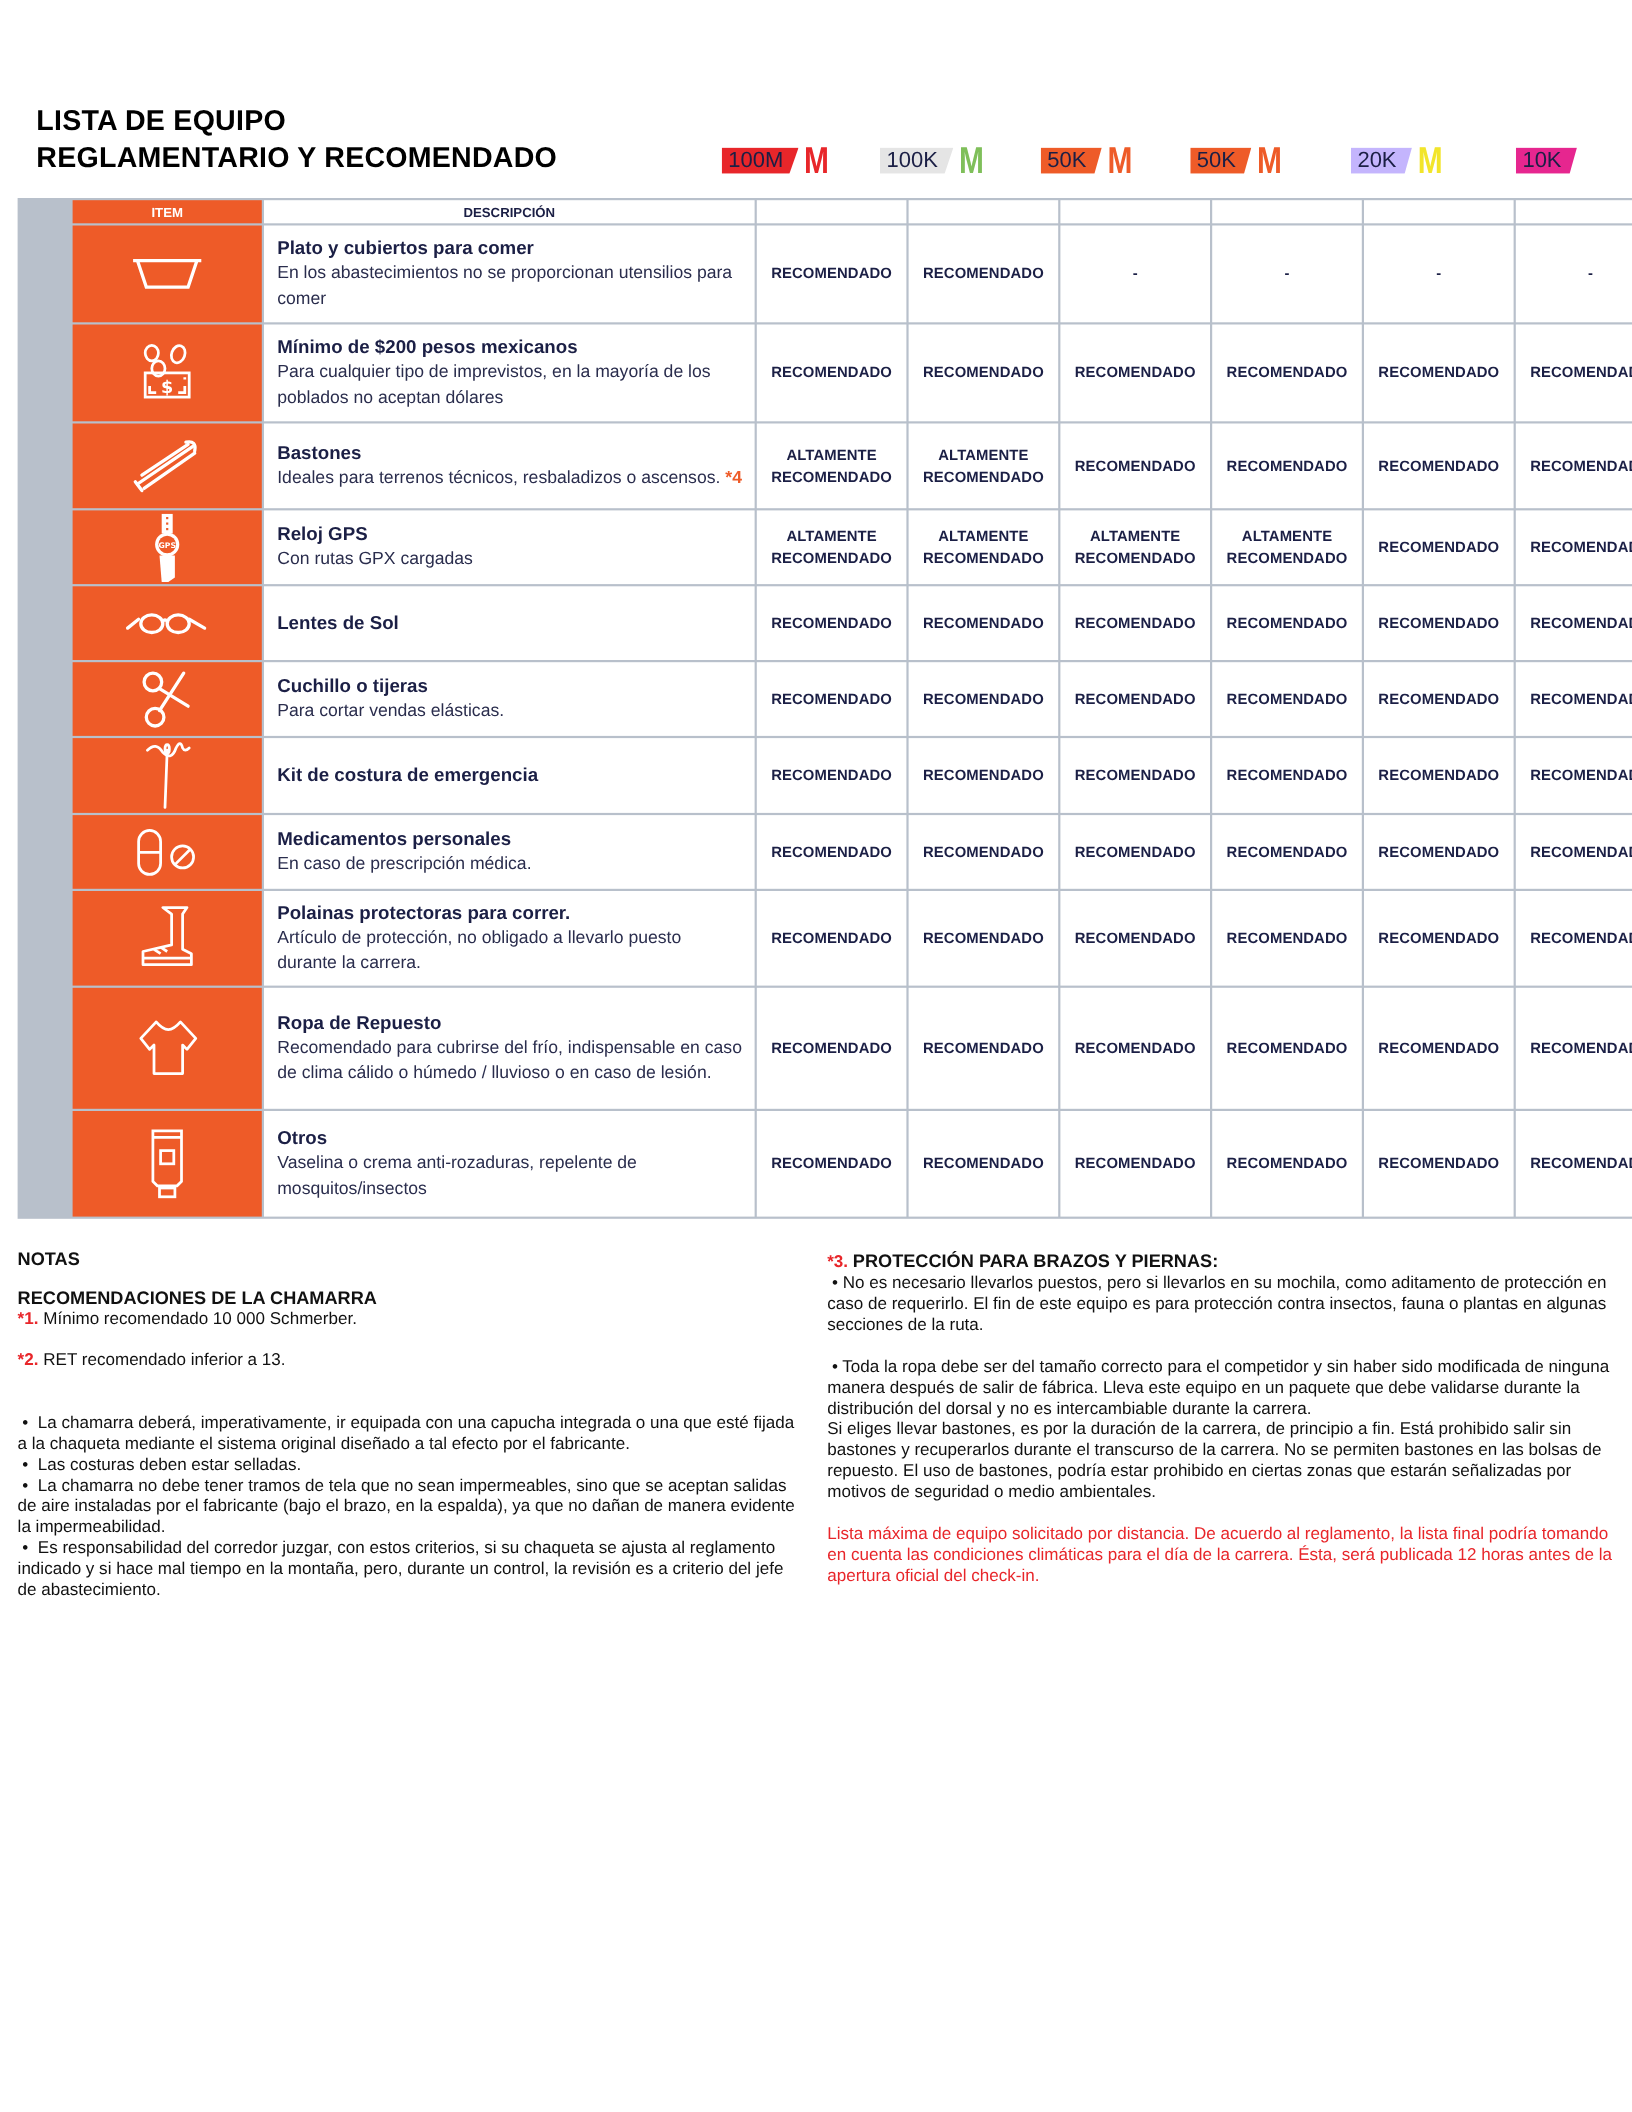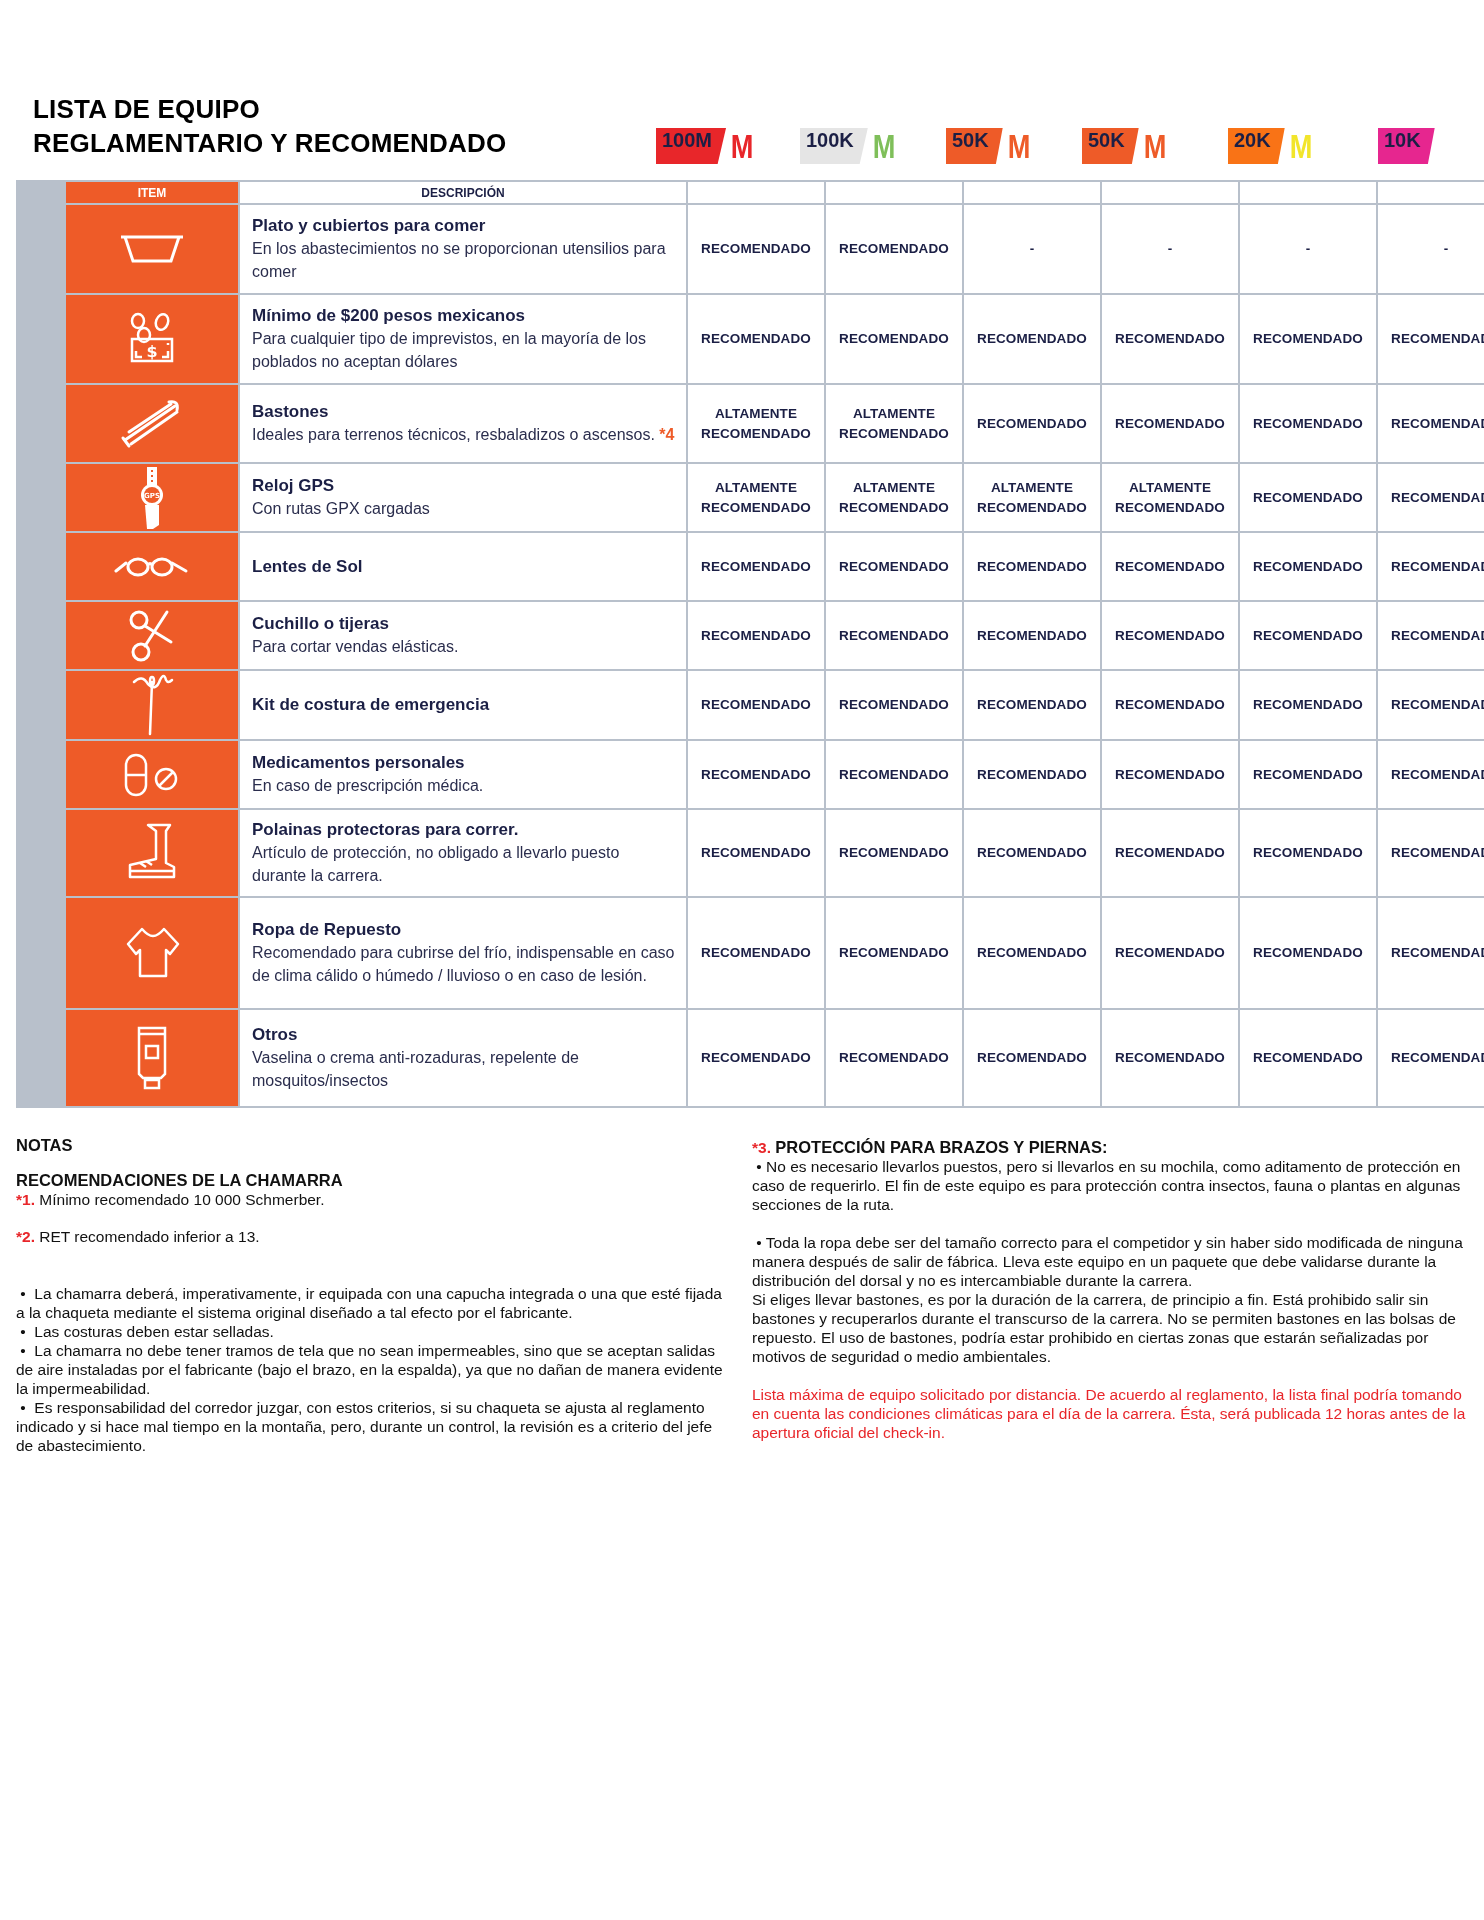--- a/index.html
+++ b/index.html
@@ -2,21 +2,21 @@
 <html><head>
 <meta charset="utf-8">
 <style>
   html, body { margin: 0; padding: 0; background: #ffffff; }
   body { width: 1484px; height: 1920px; position: relative; overflow: hidden;
          font-family: "Liberation Sans", "DejaVu Sans", sans-serif; color: #1b1f45; }
   .title { position: absolute; left: 33px; top: 92px; color: #000000; font-weight: 700;
            font-size: 26px; line-height: 34px; letter-spacing: 0.2px; }
   .badges { position: absolute; top: 130px; left: 656px; width: 810px; height: 32px; }
   .badge { position: absolute; top: 0; height: 32px; display: flex; align-items: center; }
-  .badge .tag { height: 24px; line-height: 24px; padding: 0 14px 12px 6px; font-weight: 700;
+  .badge .tag { height: 24px; line-height: 24px; padding: 0 14px 0 6px; font-weight: 400;
                 font-size: 20px; color: #1b1f45;
                 clip-path: polygon(0 0, 100% 0, 88% 100%, 0 100%); }
   .badge .m { font-size: 34px; font-weight: 700; line-height: 32px; margin-left: 2px;
               transform: scaleX(0.8); display: inline-block; }
 
   table.eq { position: absolute; left: 16px; top: 180px; width: 1452px; border-collapse: separate;
              border-spacing: 2px; background: #b8c0cb; table-layout: fixed; padding-left: 48px; }
   table.eq td, table.eq th { background: #ffffff; padding: 0; }
   table.eq th { height: 21px; font-size: 12px; font-weight: 700; text-align: center; color: #1b1f45; }
   table.eq th.item-h { background: #ee5b28; color: #ffffff; }
@@ -57,21 +57,21 @@
   </div>
   <div class="badge" style="left:290px;">
     <span class="tag" style="background:#ee5b28;">50K</span>
     <span class="m" style="color:#ee5b28;">M</span>
   </div>
   <div class="badge" style="left:426px;">
     <span class="tag" style="background:#ee5b28;">50K</span>
     <span class="m" style="color:#ee5b28;">M</span>
   </div>
   <div class="badge" style="left:572px;">
-    <span class="tag" style="background:#f97316;">20K</span>
+    <span class="tag" style="background:#c4b5fd;">20K</span>
     <span class="m" style="color:#f2e52b;">M</span>
   </div>
   <div class="badge" style="left:722px;">
     <span class="tag" style="background:#e6268f;">10K</span>
   </div>
 </div>
 
 <table class="eq">
   <colgroup>
     <col style="width:172px">

